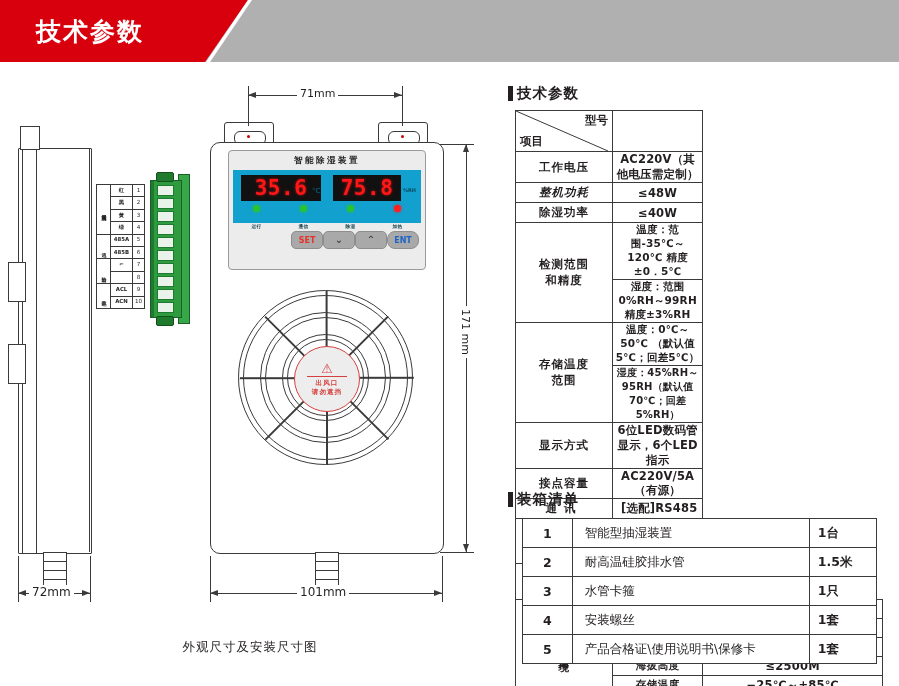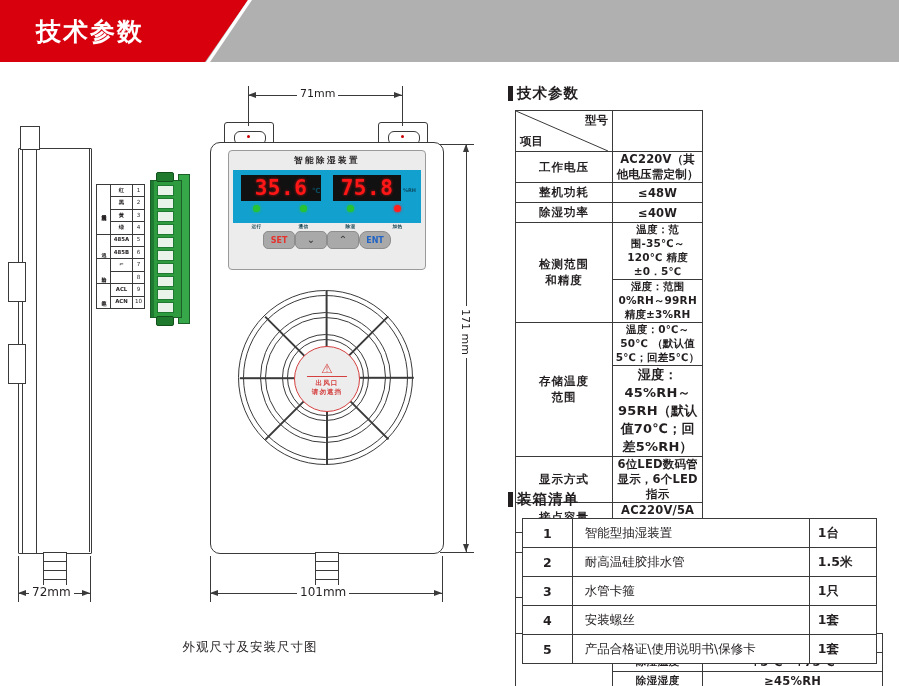--- a/index.html
+++ b/index.html
@@ -70,21 +70,21 @@
     font-weight:bold;letter-spacing:0.5px;line-height:1;
     text-shadow:0 0 3px rgba(255,20,20,.75);}
   .unit{position:absolute;font-size:7px;color:#0b4d63;font-weight:bold;}
   .lamps{position:absolute;left:0;top:35px;width:188px;display:flex;}
   .lamp{flex:1;text-align:center;}
   .lamp i{display:block;width:7px;height:7px;border-radius:50%;margin:0 auto 1px;}
   .lamp .g{background:#27c335;box-shadow:0 0 3px #27c335;}
   .lamp .r{background:#ff1f1f;box-shadow:0 0 3px #ff1f1f;}
   .lamp span{font-size:4.6px;color:#0a3b4a;font-weight:bold;letter-spacing:.3px;}
   .btn-row{position:absolute;left:6px;top:80px;width:184px;display:flex;
-    justify-content:center;align-items:center;}
+    justify-content:flex-end;align-items:center;}
   .btn{width:30px;height:16px;border-radius:5px;background:#a9a9a9;
     border:1px solid #8d8d8d;display:flex;align-items:center;justify-content:center;
     font-size:8px;font-weight:bold;}
   .btn.set{color:#e5322c;}
   .btn.ent{color:#1f63c4;border-radius:8px;}
   .chev{color:#444;font-size:10px;line-height:1;}
   
   .fan{position:absolute;left:238px;top:228px;width:176px;height:176px;}
   .ring{position:absolute;border:1.3px solid #3a3a3a;border-radius:50%;}
   .spoke{position:absolute;left:50%;top:50%;width:1.6px;background:#3a3a3a;
@@ -358,21 +358,21 @@
           <span class="t2">项目</span>
         </td>
         <td></td>
       </tr>
 
       <tr>
         <td class="k" style="height:19px;">工作电压</td>
         <td class="v">AC220V（其他电压需定制）</td>
       </tr>
       <tr>
-        <td class="k" style="height:19px;">整机功耗</td>
+        <td class="k" style="height:19px;font-style:italic;">整机功耗</td>
         <td class="v">≤48W</td>
       </tr>
       <tr>
         <td class="k" style="height:19px;">除湿功率</td>
         <td class="v">≤40W</td>
       </tr>
 
       <tr>
         <td class="k" rowspan="2" style="height:19px;line-height:1.35;">
           <span>检测范围</span><br>
@@ -385,21 +385,21 @@
       </tr>
 
       <tr>
         <td class="k" rowspan="2" style="height:19px;line-height:1.35;">
           <span>存储温度</span><br>
           <span>范围</span>
         </td>
         <td class="v" style="font-size:10.5px;">温度：0℃～50℃ （默认值5℃；回差5℃）</td>
       </tr>
       <tr>
-        <td class="v" style="height:19px;font-size:13px;">湿度：45%RH～95RH（默认值70℃；回差5%RH）</td>
+        <td class="v" style="height:19px;font-size:10px;">湿度：45%RH～95RH（默认值70℃；回差5%RH）</td>
       </tr>
 
       <tr>
         <td class="k" style="height:19px;">显示方式</td>
         <td class="v">6位LED数码管显示，6个LED指示</td>
       </tr>
       <tr>
         <td class="k" style="height:19px;">接点容量</td>
         <td class="v">AC220V/5A（有源）</td>
       </tr>

